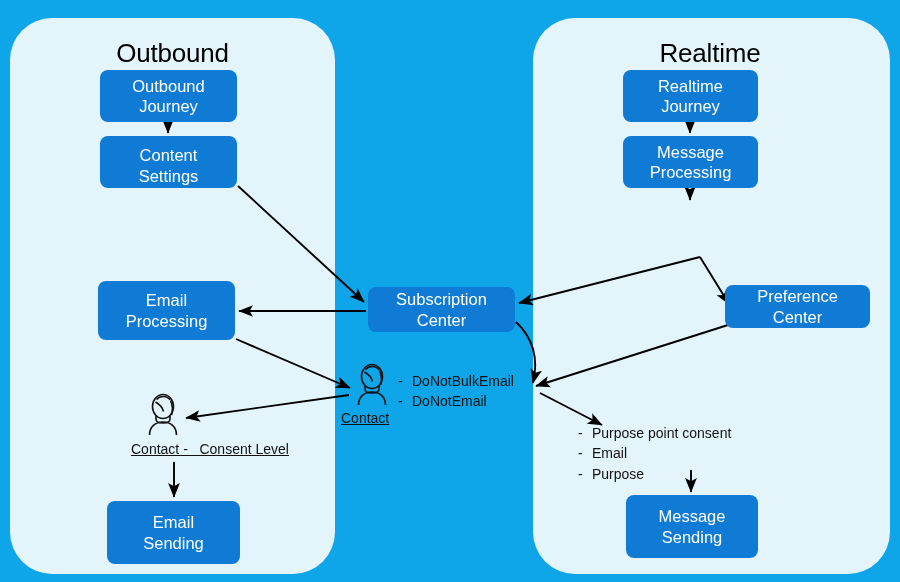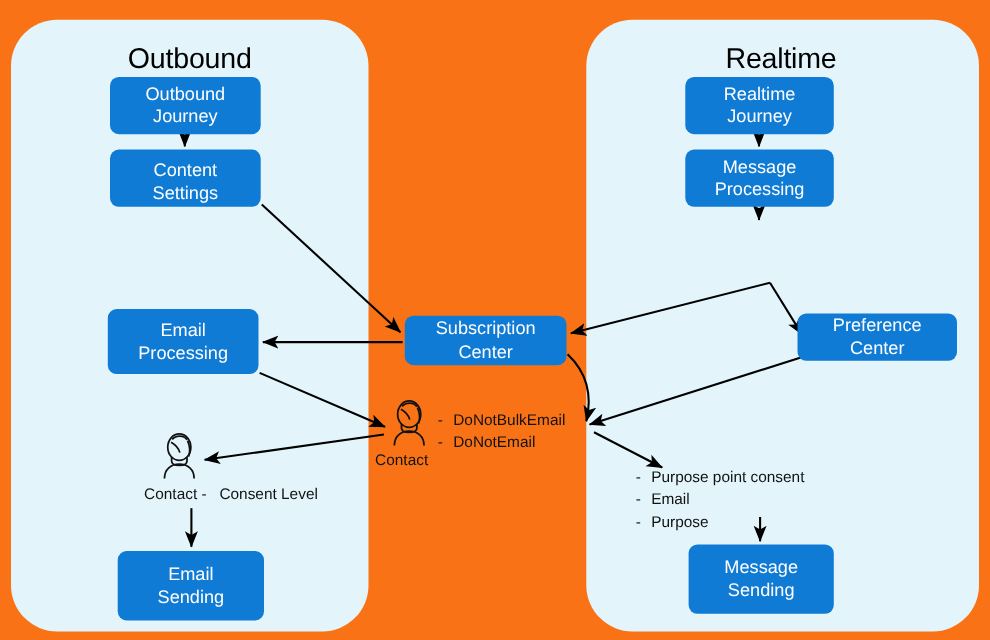--- a/index.html
+++ b/index.html
@@ -7,21 +7,21 @@
     padding: 0;
     background: #ffffff;
   }
   body {
     font-family: "Liberation Sans", sans-serif;
   }
   #canvas {
     position: relative;
     width: 900px;
     height: 582px;
-    background: #f97316;
+    background: #0ea5e9;
     overflow: hidden;
   }
   .panel {
     position: absolute;
     background: #e3f5fb;
     border-radius: 42px;
   }
   #panel-outbound { left: 10px; top: 18px; width: 325px; height: 556px; }
   #panel-realtime { left: 533px; top: 18px; width: 357px; height: 556px; }
 
@@ -78,20 +78,21 @@
     position: absolute;
   }
   #person-contact        { left: 352px; top: 363px; width: 40px; height: 44px; }
   #person-contact-consent{ left: 143px; top: 393px; width: 40px; height: 44px; }
 
   .caption {
     position: absolute;
     font-size: 14px;
     color: #121212;
     white-space: pre;
+    text-decoration: underline;
   }
   #caption-contact { left: 341px; top: 410px; }
   #caption-contact-consent { left: 131px; top: 441px; }
 
   .bullet-list {
     position: absolute;
     font-size: 14px;
     color: #121212;
     line-height: 1.45;
   }

